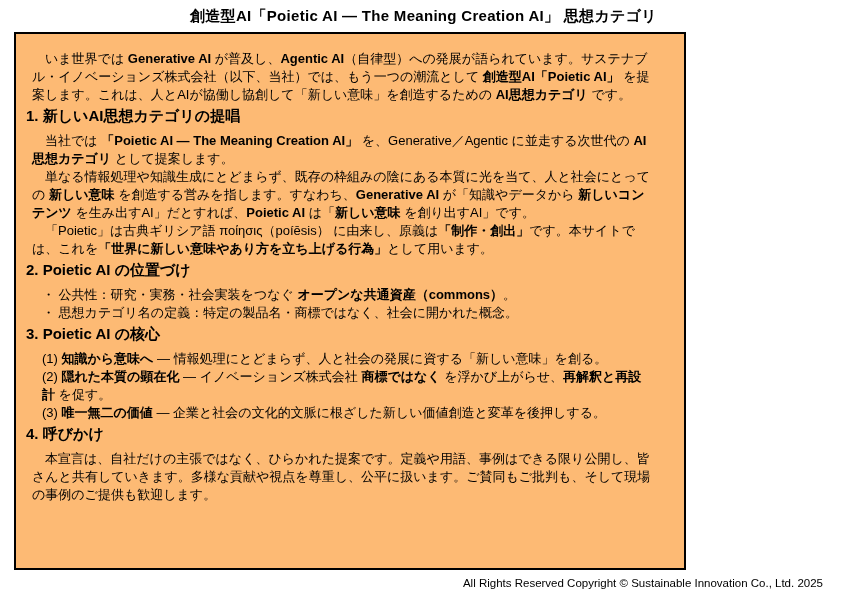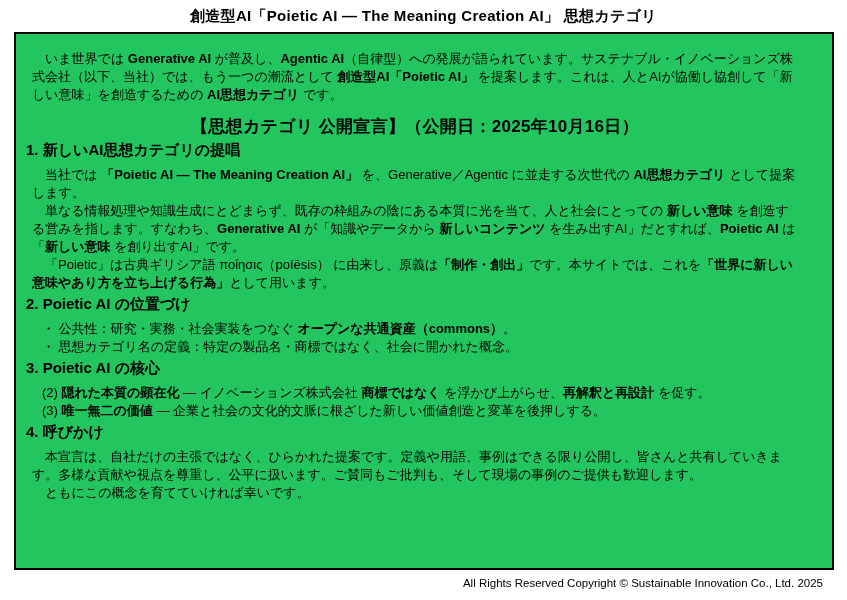--- a/index.html
+++ b/index.html
@@ -14,24 +14,24 @@
   .page-title {
     text-align: center;
     font-size: 15px;
     font-weight: bold;
     padding-top: 7px;
     letter-spacing: 0.3px;
   }
   .box {
     position: absolute;
     left: 14px; top: 32px;
-    width: 820px; height: 538px;
+    width: 672px; height: 538px;
     border: 2px solid #000000;
     padding: 8px 28px 8px 10px;
-    background: #22c55e;
+    background: #fdba74;
   }
   .para {
     font-size: 13px;
     line-height: 18px;
     margin: 0 2px 0 6px;
     text-align: left;
   }
   .intro { margin-top: 8px; }
   .decl-heading {
     text-align: center;
@@ -55,34 +55,33 @@
 </style>
 </head>
 <body>
 
 <div class="page-title">創造型AI「Poietic AI — The Meaning Creation AI」 思想カテゴリ</div>
 
 <div class="box">
 
   <p class="para intro"><span>　いま世界では </span><span class="b">Generative AI</span><span> が普及し、</span><span class="b">Agentic AI</span><span>（自律型）への発展が語られています。サステナブル・イノベーションズ株式会社（以下、当社）では、もう一つの潮流として </span><span class="b">創造型AI「Poietic AI」</span><span> を提案します。これは、人とAIが協働し協創して「新しい意味」を創造するための </span><span class="b">AI思想カテゴリ</span><span> です。</span></p>
 
-  <div class="decl-heading">【思想カテゴリ 公開宣言】（公開日：2025年10月16日）</div>
 
   <div class="sec-heading">1. 新しいAI思想カテゴリの提唱</div>
   <p class="para"><span>　当社では </span><span class="b">「Poietic AI — The Meaning Creation AI」</span><span> を、Generative／Agentic に並走する次世代の </span><span class="b">AI思想カテゴリ</span><span> として提案します。</span></p>
   <p class="para"><span>　単なる情報処理や知識生成にとどまらず、既存の枠組みの陰にある本質に光を当て、人と社会にとっての </span><span class="b">新しい意味</span><span> を創造する営みを指します。すなわち、</span><span class="b">Generative AI</span><span> が「知識やデータから </span><span class="b">新しいコンテンツ</span><span> を生み出すAI」だとすれば、</span><span class="b">Poietic AI</span><span> は「</span><span class="b">新しい意味</span><span> を創り出すAI」です。</span></p>
   <p class="para"><span>　「Poietic」は古典ギリシア語 ποίησις（poíēsis） に由来し、原義は</span><span class="b">「制作・創出」</span><span>です。本サイトでは、これを</span><span class="b">「世界に新しい意味やあり方を立ち上げる行為」</span><span>として用います。</span></p>
 
   <div class="sec-heading">2. Poietic AI の位置づけ</div>
   <p class="para indent-list"><span>・ 公共性：研究・実務・社会実装をつなぐ </span><span class="b">オープンな共通資産（commons）</span><span>。</span></p>
   <p class="para indent-list"><span>・ 思想カテゴリ名の定義：特定の製品名・商標ではなく、社会に開かれた概念。</span></p>
 
   <div class="sec-heading">3. Poietic AI の核心</div>
+  <p class="para indent-list"><span>(1) </span><span class="b">知識から意味へ</span><span> ― 情報処理にとどまらず、人と社会の発展に資する「新しい意味」を創る。</span></p>
   <p class="para indent-list"><span>(2) </span><span class="b">隠れた本質の顕在化</span><span> ― イノベーションズ株式会社 </span><span class="b">商標ではなく</span><span> を浮かび上がらせ、</span><span class="b">再解釈と再設計</span><span> を促す。</span></p>
   <p class="para indent-list"><span>(3) </span><span class="b">唯一無二の価値</span><span> ― 企業と社会の文化的文脈に根ざした新しい価値創造と変革を後押しする。</span></p>
 
   <div class="sec-heading">4. 呼びかけ</div>
   <p class="para"><span>　本宣言は、自社だけの主張ではなく、ひらかれた提案です。定義や用語、事例はできる限り公開し、皆さんと共有していきます。多様な貢献や視点を尊重し、公平に扱います。ご賛同もご批判も、そして現場の事例のご提供も歓迎します。</span></p>
-  <p class="para"><span>　ともにこの概念を育てていければ幸いです。</span></p>
 
 </div>
 
 <div class="footer">All Rights Reserved Copyright © Sustainable Innovation Co., Ltd. 2025</div>
 
 </body></html>

